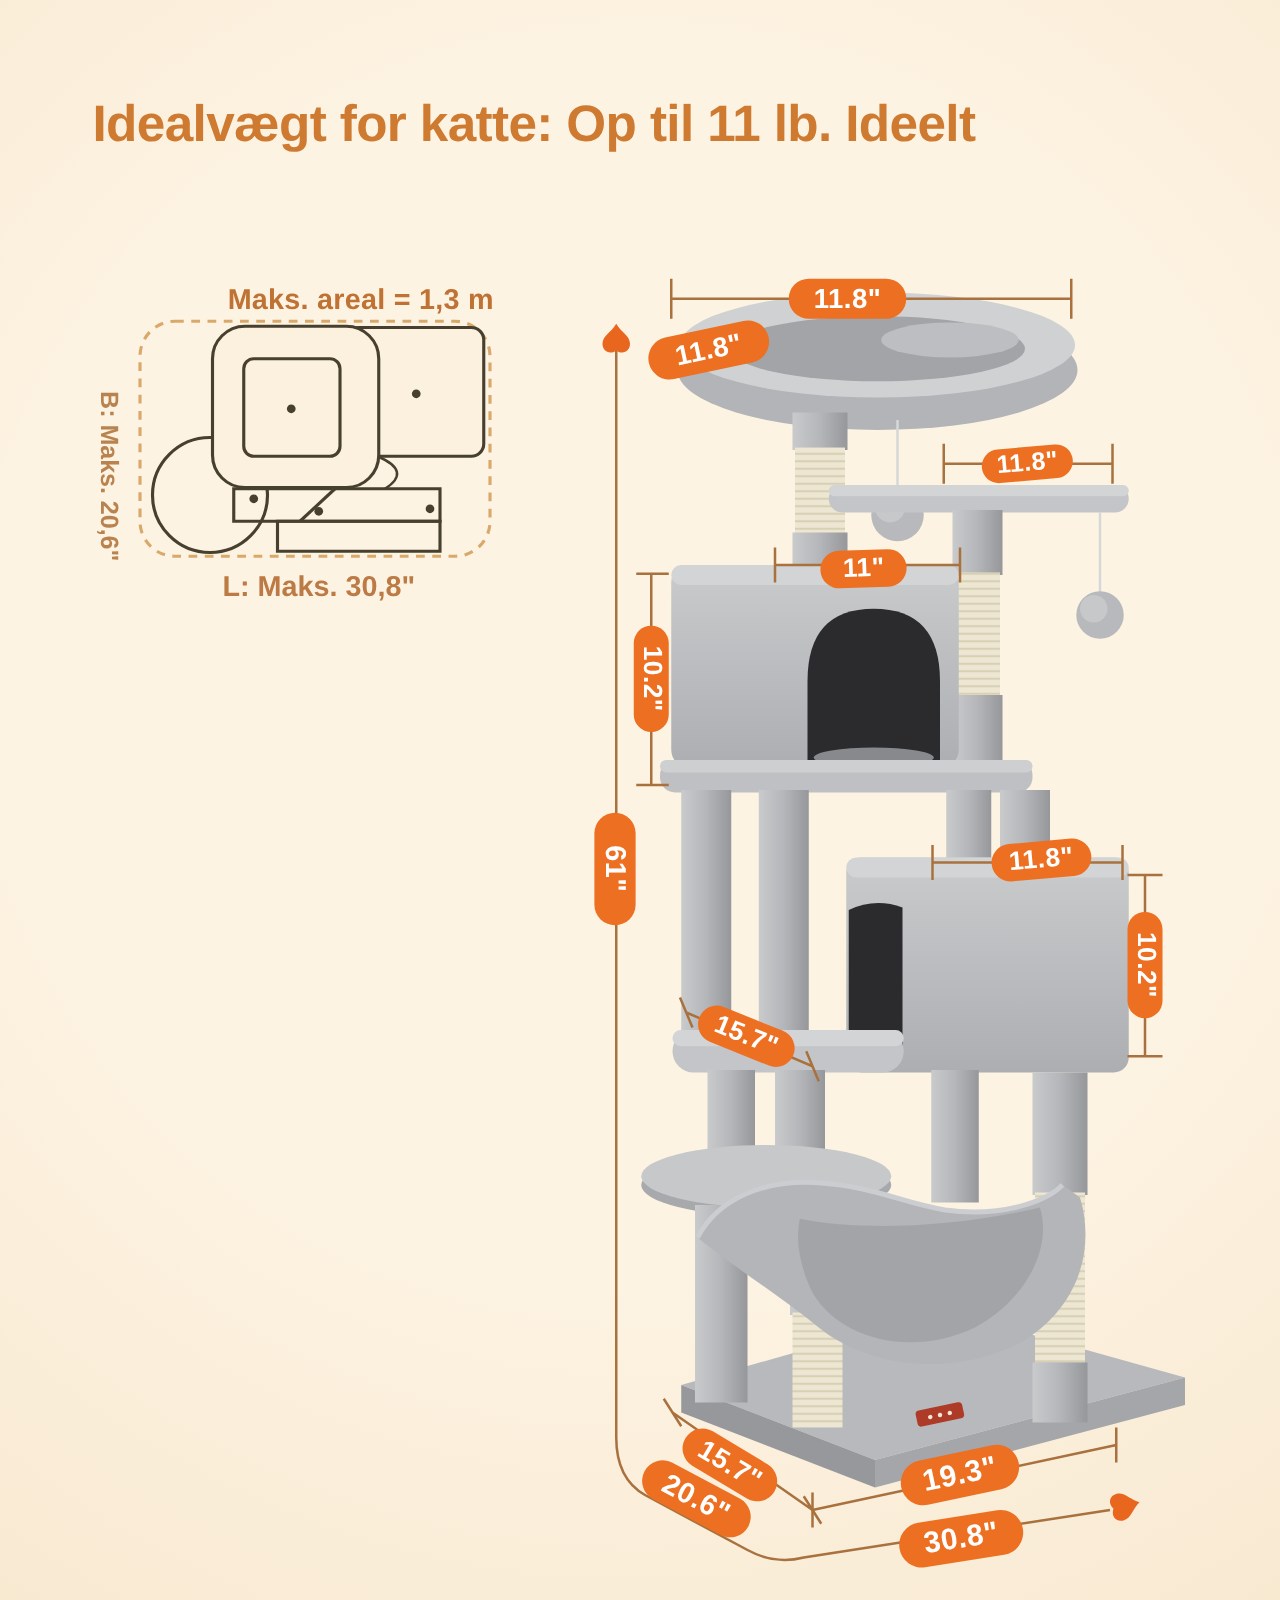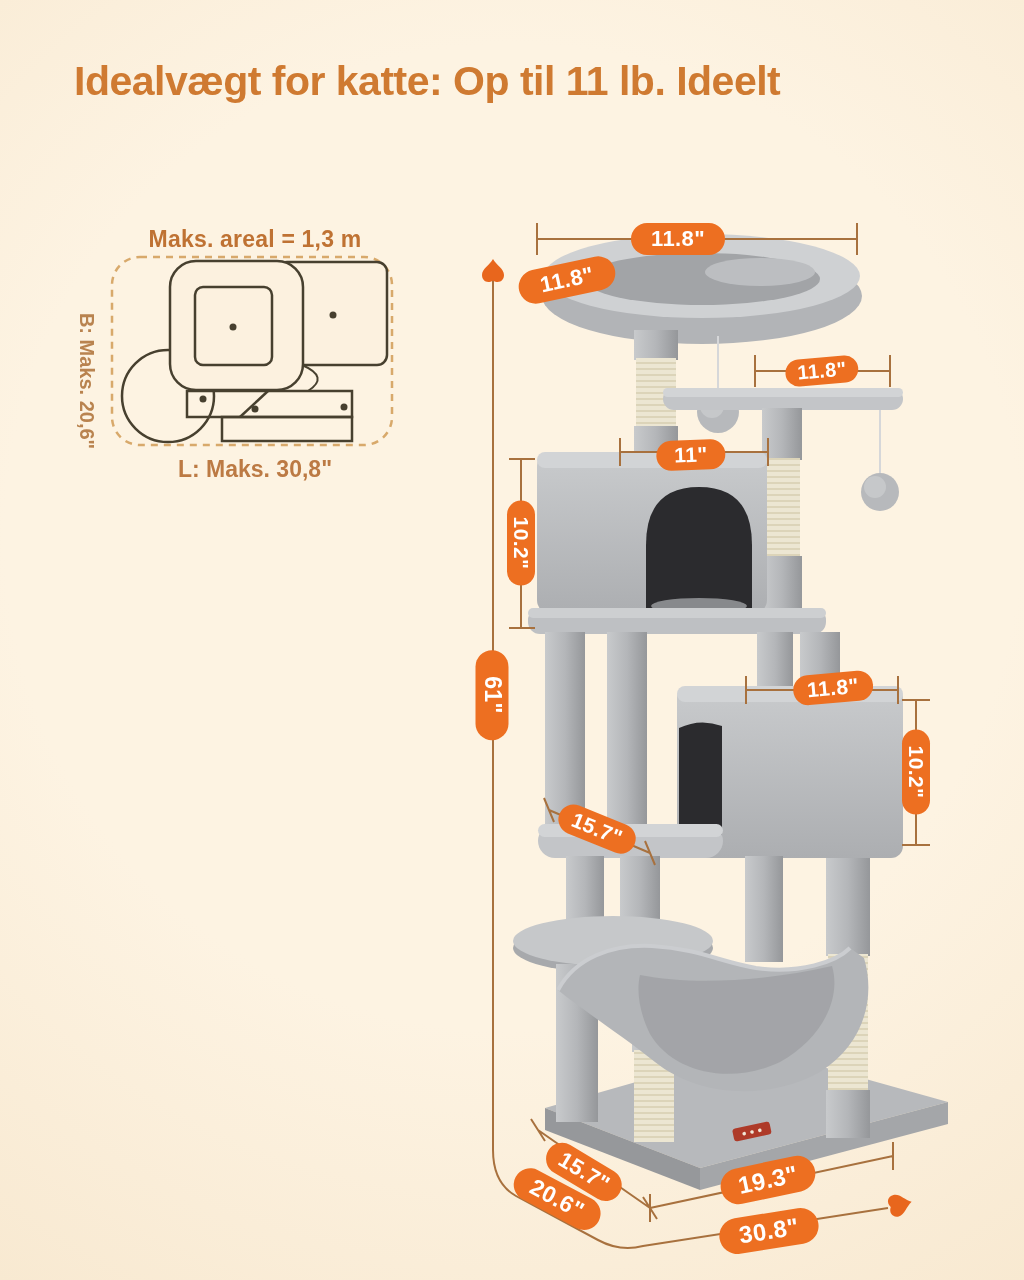--- a/index.html
+++ b/index.html
@@ -3,28 +3,28 @@
 <meta charset="utf-8">
 <style>
   html,body{margin:0;padding:0;}
   .page{
     position:relative;width:1024px;height:1280px;overflow:hidden;
     background:radial-gradient(ellipse 90% 70% at 50% 42%, #fdf3e2 55%, #f8e9d1 100%);
     font-family:"Liberation Sans", sans-serif;
   }
   
   .title{
-    position:absolute;left:74px;top:52px;width:900px;
+    position:absolute;left:74px;top:70px;width:900px;
     font-size:41px;line-height:58px;font-weight:700;letter-spacing:-0.5px;
     color:#cf7a31;margin:0;
   }
   .title span{display:block;}
   
   .fp-area{
-    position:absolute;left:115px;top:226px;width:280px;text-align:center;
+    position:absolute;left:115px;top:226px;width:280px;text-align:right;
     font-size:23px;font-weight:700;color:#bf7233;letter-spacing:.2px;
   }
   .fp-width{
     position:absolute;left:86px;top:381px;
     font-size:20px;font-weight:700;color:#b9834f;white-space:nowrap;
     transform:translate(-50%,-50%) rotate(90deg);
   }
   .fp-length{
     position:absolute;left:120px;top:456px;width:270px;text-align:center;
     font-size:23px;font-weight:700;color:#bc7a44;

